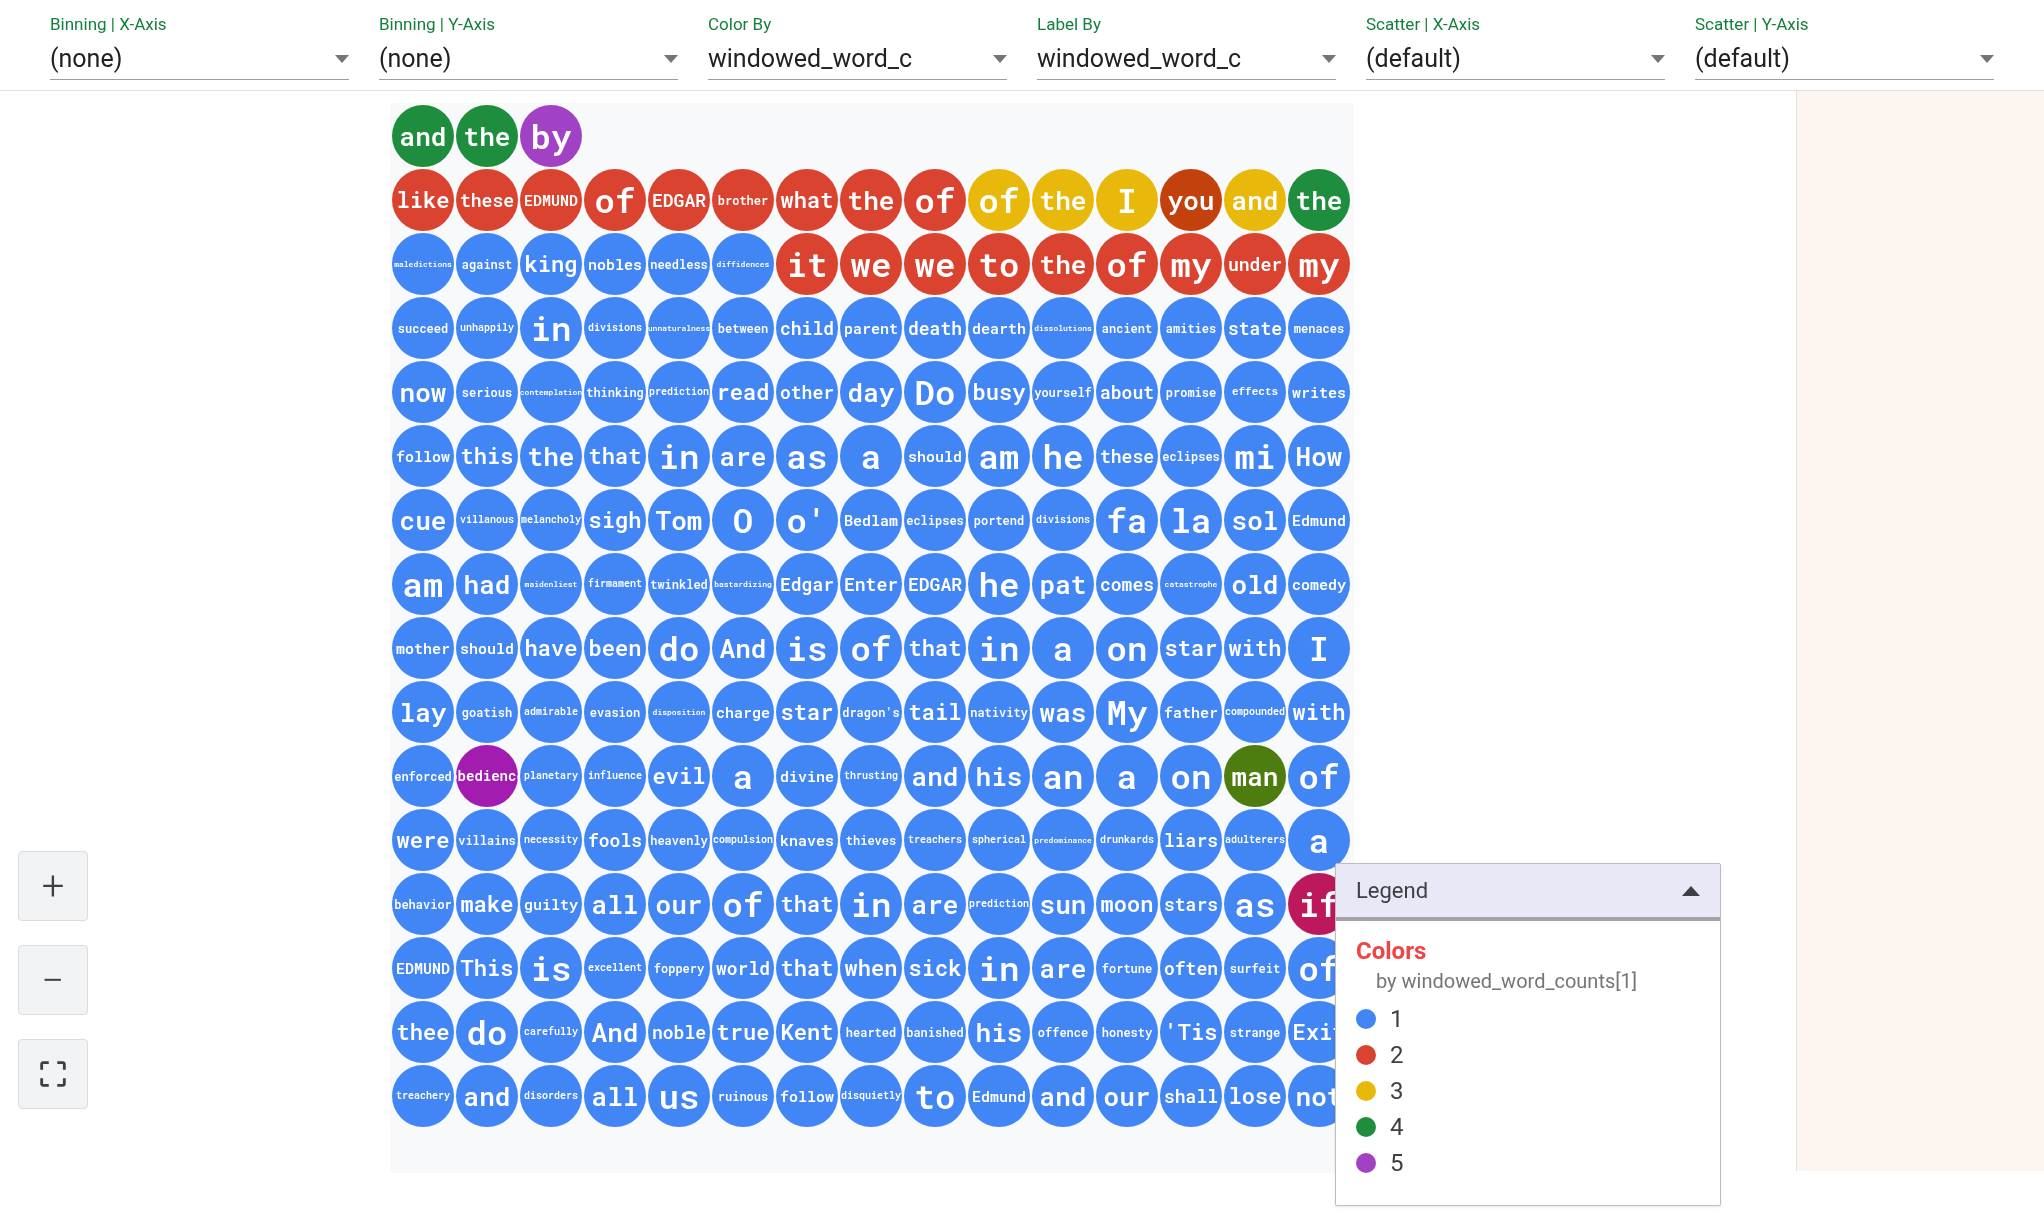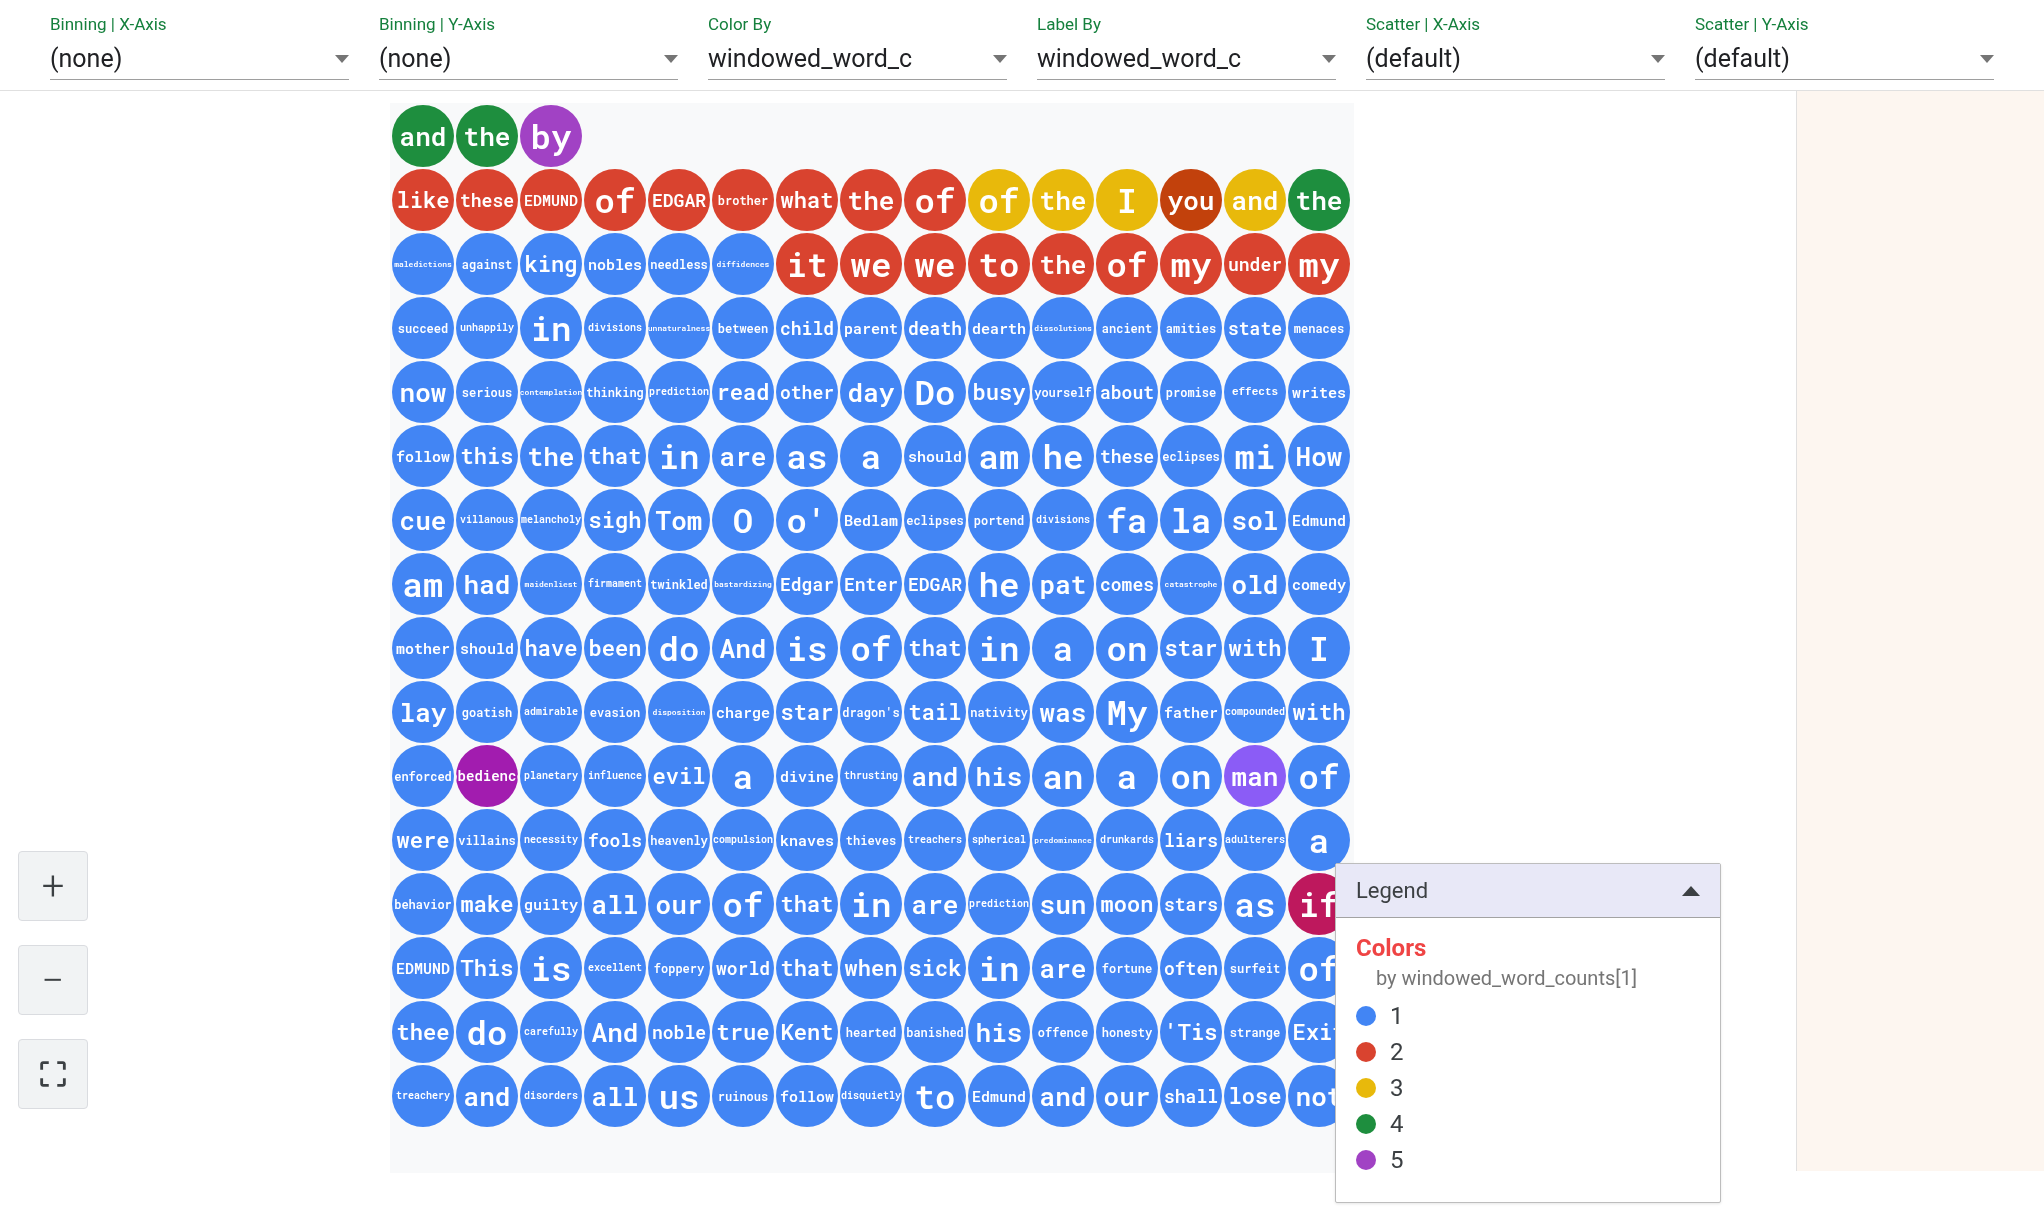--- a/index.html
+++ b/index.html
@@ -119,21 +119,21 @@
   box-shadow: 0 1px 3px rgba(0,0,0,0.1);
 }
 .legend-header {
   background: #e8e8f7;
   padding: 14px 20px;
   display: flex;
   justify-content: space-between;
   align-items: center;
   font-size: 22px;
   color: #3c4043;
-  border-bottom: 1px solid #a3a3a3;
+  border-bottom: 4px solid #a3a3a3;
 }
 .legend-body { padding: 16px 20px 20px 20px; }
 .legend-title { font-size: 24px; font-weight: 700; color: #ef4444; }
 .legend-sub { font-size: 20px; color: #757575; margin: 4px 0 12px 20px; }
 .legend-item { display: flex; align-items: center; gap: 14px; font-size: 24px; color: #3c4043; margin: 8px 0; }
 .legend-swatch { width: 20px; height: 20px; border-radius: 50%; }
 
 .chev { width:0;height:0;border-left:9px solid transparent;border-right:9px solid transparent;border-bottom:10px solid #3c4043;}
 </style>
 </head>
@@ -341,21 +341,21 @@
         <div class="circle" style="left: 194px; top: 642px; background: rgb(66, 133, 244); font-size: 10px;">influence</div>
         <div class="circle" style="left: 258px; top: 642px; background: rgb(66, 133, 244); font-size: 22px;">evil</div>
         <div class="circle" style="left: 322px; top: 642px; background: rgb(66, 133, 244); font-size: 34px;">a</div>
         <div class="circle" style="left: 386px; top: 642px; background: rgb(66, 133, 244); font-size: 15px;">divine</div>
         <div class="circle" style="left: 450px; top: 642px; background: rgb(66, 133, 244); font-size: 10px;">thrusting</div>
         <div class="circle" style="left: 514px; top: 642px; background: rgb(66, 133, 244); font-size: 26px;">and</div>
         <div class="circle" style="left: 578px; top: 642px; background: rgb(66, 133, 244); font-size: 26px;">his</div>
         <div class="circle" style="left: 642px; top: 642px; background: rgb(66, 133, 244); font-size: 34px;">an</div>
         <div class="circle" style="left: 706px; top: 642px; background: rgb(66, 133, 244); font-size: 34px;">a</div>
         <div class="circle" style="left: 770px; top: 642px; background: rgb(66, 133, 244); font-size: 34px;">on</div>
-        <div class="circle" style="left: 834px; top: 642px; background: #8b5cf6; font-size: 26px;">man</div>
+        <div class="circle" style="left: 834px; top: 642px; background: #4d7c0f; font-size: 26px;">man</div>
         <div class="circle" style="left: 898px; top: 642px; background: rgb(66, 133, 244); font-size: 34px;">of</div>
         <div class="circle" style="left: 2px; top: 706px; background: rgb(66, 133, 244); font-size: 22px;">were</div>
         <div class="circle" style="left: 66px; top: 706px; background: rgb(66, 133, 244); font-size: 12px;">villains</div>
         <div class="circle" style="left: 130px; top: 706px; background: rgb(66, 133, 244); font-size: 10px;">necessity</div>
         <div class="circle" style="left: 194px; top: 706px; background: rgb(66, 133, 244); font-size: 18px;">fools</div>
         <div class="circle" style="left: 258px; top: 706px; background: rgb(66, 133, 244); font-size: 12px;">heavenly</div>
         <div class="circle" style="left: 322px; top: 706px; background: rgb(66, 133, 244); font-size: 10px;">compulsion</div>
         <div class="circle" style="left: 386px; top: 706px; background: rgb(66, 133, 244); font-size: 15px;">knaves</div>
         <div class="circle" style="left: 450px; top: 706px; background: rgb(66, 133, 244); font-size: 12px;">thieves</div>
         <div class="circle" style="left: 514px; top: 706px; background: rgb(66, 133, 244); font-size: 10px;">treachers</div>

